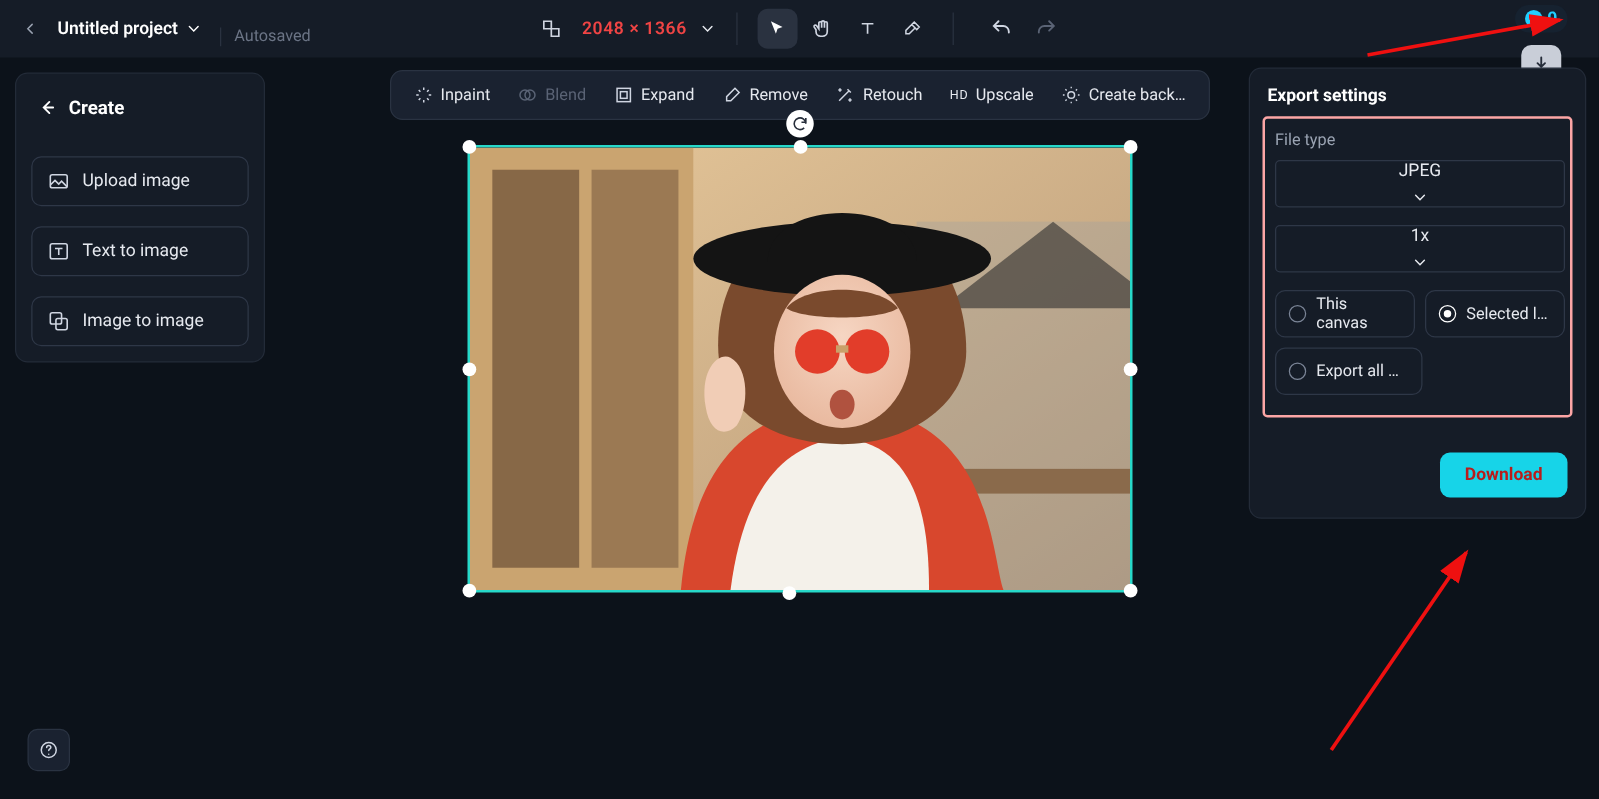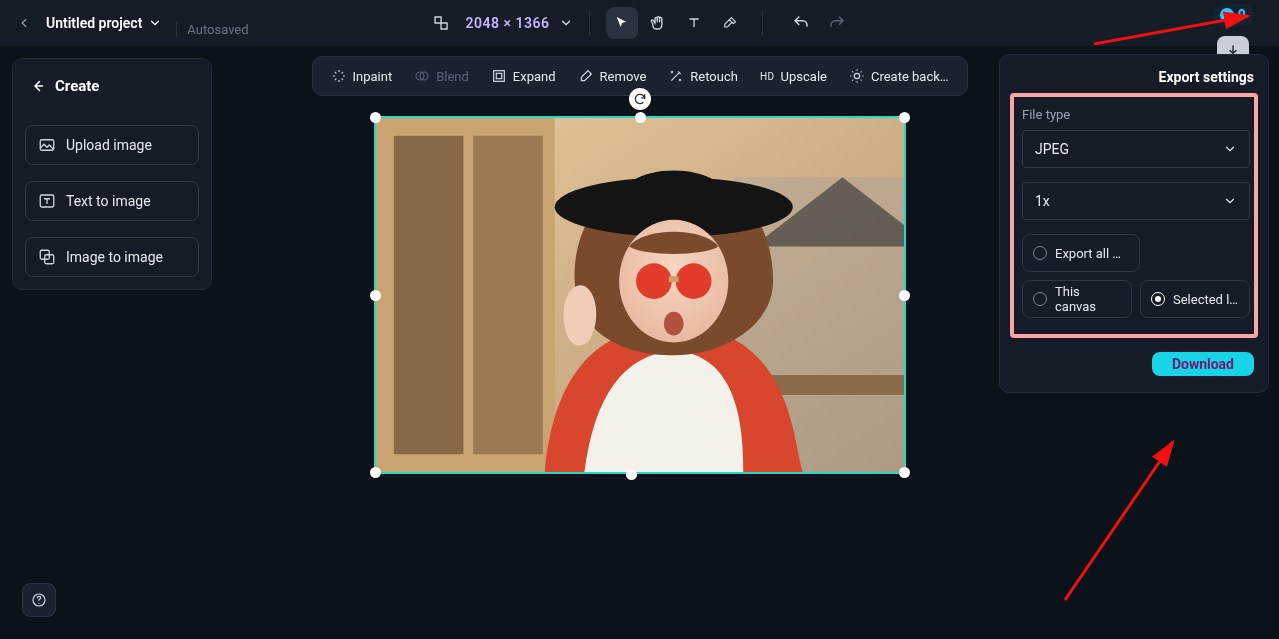--- a/index.html
+++ b/index.html
@@ -9,21 +9,21 @@
   
   .topbar { position:absolute; left:0; top:0; width:100%; height:46px; background:#151c27; display:flex; align-items:center; }
   .tb-left { display:flex; align-items:center; padding-left:10px; gap:8px; }
   .back-btn { width:28px; height:28px; display:flex; align-items:center; justify-content:center; border-radius:6px; color:#9aa3b2; }
   .proj-title { display:flex; align-items:center; gap:6px; font-weight:600; color:#fff; font-size:14px; }
   .autosaved { color:#6b7485; font-size:13px; margin-left:6px; border-left:1px solid #2a3240; padding-left:10px;margin-top:12px; }
 
   .tb-center { position:absolute; left:50%; transform:translateX(-50%); display:flex; align-items:center; gap:10px; }
   .wh-group { display:flex; align-items:center; gap:10px; background:transparent; }
   .wh-btn { width:30px; height:30px; display:flex; align-items:center; justify-content:center; color:#cfd5e1; border-radius:8px; }
-  .wh-text { font-size:14px; font-weight:600; color:#c4b5fd; letter-spacing:.5px; }
+  .wh-text { font-size:14px; font-weight:600; color:#ef4444; letter-spacing:.5px; }
   .divider { width:1px; height:26px; background:#2a3240; margin:0 6px; }
   .tool-group { display:flex; gap:4px; align-items:center; }
   .tool-btn { width:32px; height:32px; display:flex; align-items:center; justify-content:center; color:#cfd5e1; border-radius:8px; }
   .tool-btn.active { background:#2a3240; color:#fff; }
   .undo-group { display:flex; gap:4px; align-items:center; margin-left:6px; }
   .undo-btn, .redo-btn { width:32px; height:32px; display:flex; align-items:center; justify-content:center; color:#cfd5e1; border-radius:8px; }
   .redo-btn { color:#5a6375; }
 
   .tb-right { margin-left:auto; display:flex; align-items:center; gap:10px; padding-right:24px;flex-direction:column; }
   .zoom { display:flex; align-items:center; gap:4px; color:#fff; font-size:14px; font-weight:600;}
@@ -48,31 +48,31 @@
   .image-frame { position:absolute; left:374px; top:116px; width:532px; height:358px; border:2px solid #27d8c9; }
   .image-frame .photo { position:absolute; inset:0; overflow:hidden; }
   .image-frame .handle { position:absolute; width:11px; height:11px; background:#fff; border-radius:50%; }
   .h-tl{ left:-6px; top:-6px;} .h-tr{ right:-6px; top:-6px;} .h-bl{ left:-6px; bottom:-6px;} .h-br{ right:-6px; bottom:-6px;}
   .h-ml{ left:-6px; top:50%; margin-top:-5px;} .h-mr{ right:-6px; top:50%; margin-top:-5px;}
   .h-mt{ left:50%; top:-6px; margin-left:-5px;} .h-mb{ left:50%; bottom:-8px; margin-left:-14px; width:28px; height:12px; border-radius:6px;}
   .refresh-knob { position:absolute; left:50%; top:-30px; margin-left:-11px; width:22px; height:22px; background:#fff; border-radius:50%; display:flex; align-items:center; justify-content:center; color:#262d3a;}
 
   
   .export-panel { position:absolute; right:10px; top:54px; width:270px; background:#151c27; border:1px solid #232b38; border-radius:10px; padding:14px 14px 16px 14px; }
-  .export-title { font-weight:700; font-size:14px; color:#fff; margin-bottom:12px;text-align:right;}
-  .red-box { border:4px solid #fca5a5; border-radius:4px; padding:10px 4px 8px 8px; margin:-4px -4px 14px -4px; }
+  .export-title { font-weight:700; font-size:14px; color:#fff; margin-bottom:12px;}
+  .red-box { border:2px solid #fca5a5; border-radius:4px; padding:10px 4px 8px 8px; margin:-4px -4px 28px -4px; }
   .field-label { color:#9aa3b2; font-size:13px; margin-bottom:8px; }
-  .select { width:100%; height:38px; border:1px solid #2e3747; border-radius:4px; display:flex; align-items:center; justify-content:space-between; padding:0 12px; font-size:14px; color:#e6e9ef; background:transparent; margin-bottom:14px;}
+  .select { width:100%; height:38px; border:1px solid #2e3747; border-radius:4px; display:flex; align-items:center; justify-content:space-between; padding:0 12px; font-size:14px; color:#e6e9ef; background:transparent; margin-bottom:14px;flex-direction:column;}
   .radio-row { display:flex; gap:8px; margin-bottom:8px;}
   .radio { flex:1; height:38px; border:1px solid #2e3747; border-radius:8px; display:flex; align-items:center; gap:8px; padding:0 10px; font-size:13px; color:#e6e9ef; cursor:pointer; overflow:hidden; }
   .radio .circle { width:14px; height:14px; border:1.5px solid #7a8496; border-radius:50%; flex-shrink:0; display:flex; align-items:center; justify-content:center;}
   .radio.selected .circle { border-color:#fff;}
   .radio.selected .circle::after{ content:""; width:6px; height:6px; background:#fff; border-radius:50%;}
   .radio.half { max-width:118px;}
-  .dl-btn { float:right; background:#17d4e8; color:#701a75; font-weight:700; font-size:14px; border:none; border-radius:8px; height:24px; padding:0 20px; cursor:pointer;}
+  .dl-btn { float:right; background:#17d4e8; color:#b91c1c; font-weight:700; font-size:14px; border:none; border-radius:8px; height:36px; padding:0 20px; cursor:pointer;}
   .arrow-anno { position:absolute; pointer-events:none; }
 
   .help-fab { position:absolute; left:22px; bottom:22px; width:34px; height:34px; border-radius:8px; background:#1a2230; border:1px solid #2a3342; display:flex; align-items:center; justify-content:center; color:#cfd5e1;}
 
   .chev { width:14px; height:14px; }
 </style>
 </head>
 <body>
 
 <div class="topbar">
@@ -329,33 +329,33 @@
     </div>
 
     <div class="select">
       <span>1x</span>
       <svg class="chev" viewBox="0 0 24 24">
           <path fill="none" stroke="currentColor" stroke-width="2" stroke-linecap="round" d="M6 9l6 6 6-6"></path>
         </svg>
     </div>
 
     <div class="radio-row">
+      <div class="radio">
+        <span class="circle"></span>
+        <span>This canvas</span>
+      </div>
+      <div class="radio selected">
+        <span class="circle"></span>
+        <span>Selected l…</span>
+      </div>
+    </div>
+    <div class="radio-row">
       <div class="radio half">
         <span class="circle"></span>
         <span>Export all …</span>
-      </div>
-    </div>
-    <div class="radio-row">
-      <div class="radio">
-        <span class="circle"></span>
-        <span>This canvas</span>
-      </div>
-      <div class="radio selected">
-        <span class="circle"></span>
-        <span>Selected l…</span>
       </div>
     </div>
   </div>
 
   <button class="dl-btn">Download</button>
   <div style="clear:both"></div>
 </div>
 
 <svg class="arrow-anno" style="left:1055px; top:430px;" width="130" height="180">
   <defs>

